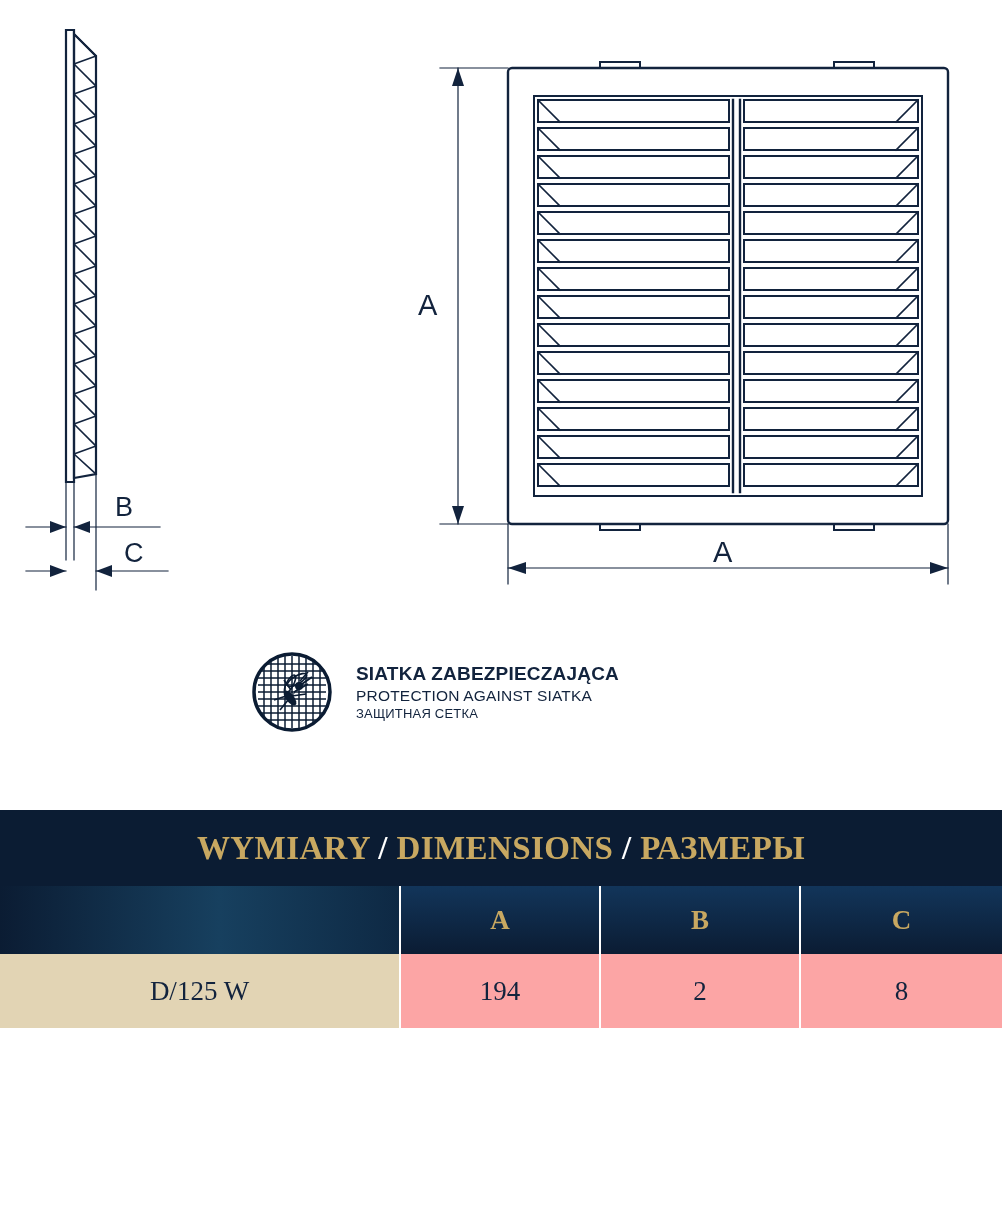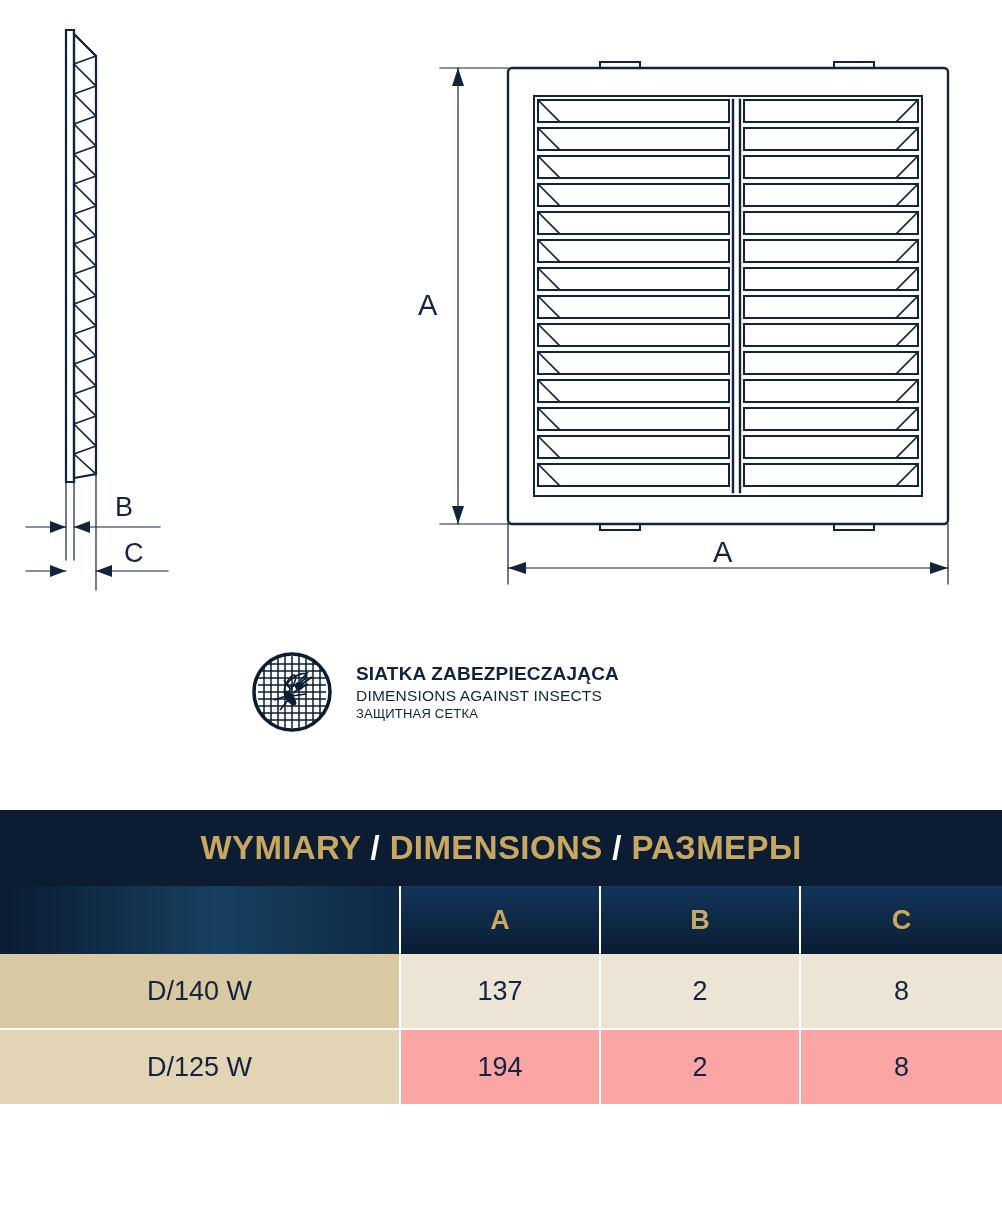--- a/index.html
+++ b/index.html
@@ -22,21 +22,21 @@
     position:absolute;left:250px;top:650px;
     display:flex;align-items:center;gap:22px;
   }
   .note-icon{width:84px;height:84px;flex:0 0 84px;}
   .note-text{line-height:1.28;}
   .note-line1{font-size:19px;font-weight:bold;letter-spacing:.2px;color:#12233d;}
   .note-line2{font-size:15.5px;color:#12233d;letter-spacing:.2px;}
   .note-line3{font-size:13px;color:#12233d;letter-spacing:.2px;}
 
   
-  .table-wrap{position:absolute;left:0;top:810px;width:1002px;}
+  .table-wrap{position:absolute;left:0;top:810px;width:1002px;font-family:Liberation Serif, serif;}
   table.dims{border-collapse:collapse;width:1002px;table-layout:fixed;}
   table.dims td,table.dims th{padding:0;margin:0;}
   .hdr-cell{
     background:#0b1c33;
     color:#c8a861;
     text-align:center;
     font-size:33px;
     font-weight:bold;
     height:76px;
     letter-spacing:.4px;
@@ -292,21 +292,21 @@
           <path d="M36 46 L24 50" stroke="#0b1c33" stroke-width="1.6" fill="none"></path>
           <path d="M41 40 L34 30" stroke="#0b1c33" stroke-width="1.6" fill="none"></path>
 
           <ellipse cx="47" cy="30" rx="11" ry="4" transform="rotate(-30 47 30)" fill="none" stroke="#0b1c33" stroke-width="1.6"></ellipse>
           <ellipse cx="40" cy="34" rx="10" ry="3.5" transform="rotate(-62 40 34)" fill="none" stroke="#0b1c33" stroke-width="1.6"></ellipse>
         </g>
       </svg>
     </div>
     <div class="note-text">
       <div class="note-line1">SIATKA ZABEZPIECZAJĄCA</div>
-      <div class="note-line2">DIMENSIONS AGAINST INSECTS</div>
+      <div class="note-line2">PROTECTION AGAINST SIATKA</div>
       <div class="note-line3">ЗАЩИТНАЯ СЕТКА</div>
     </div>
   </div>
 
   <div class="table-wrap">
     <table class="dims">
       <colgroup>
         <col class="col-name">
           <col class="col-a">
           <col class="col-b">
@@ -319,26 +319,20 @@
           </th>
         </tr>
         <tr>
           <th class="sub-blank"></th>
           <th class="sub-col">A</th>
           <th class="sub-col">B</th>
           <th class="sub-col">C</th>
         </tr>
       </thead>
       <tbody>
-        <tr class="row-a">
-          <td class="name-cell">D/140 W</td>
-          <td class="val-cell">137</td>
-          <td class="val-cell">2</td>
-          <td class="val-cell">8</td>
-        </tr>
         <tr class="row-b">
           <td class="name-cell alt">D/125 W</td>
           <td class="val-cell">194</td>
           <td class="val-cell">2</td>
           <td class="val-cell">8</td>
         </tr>
       </tbody>
     </table>
   </div>
 

